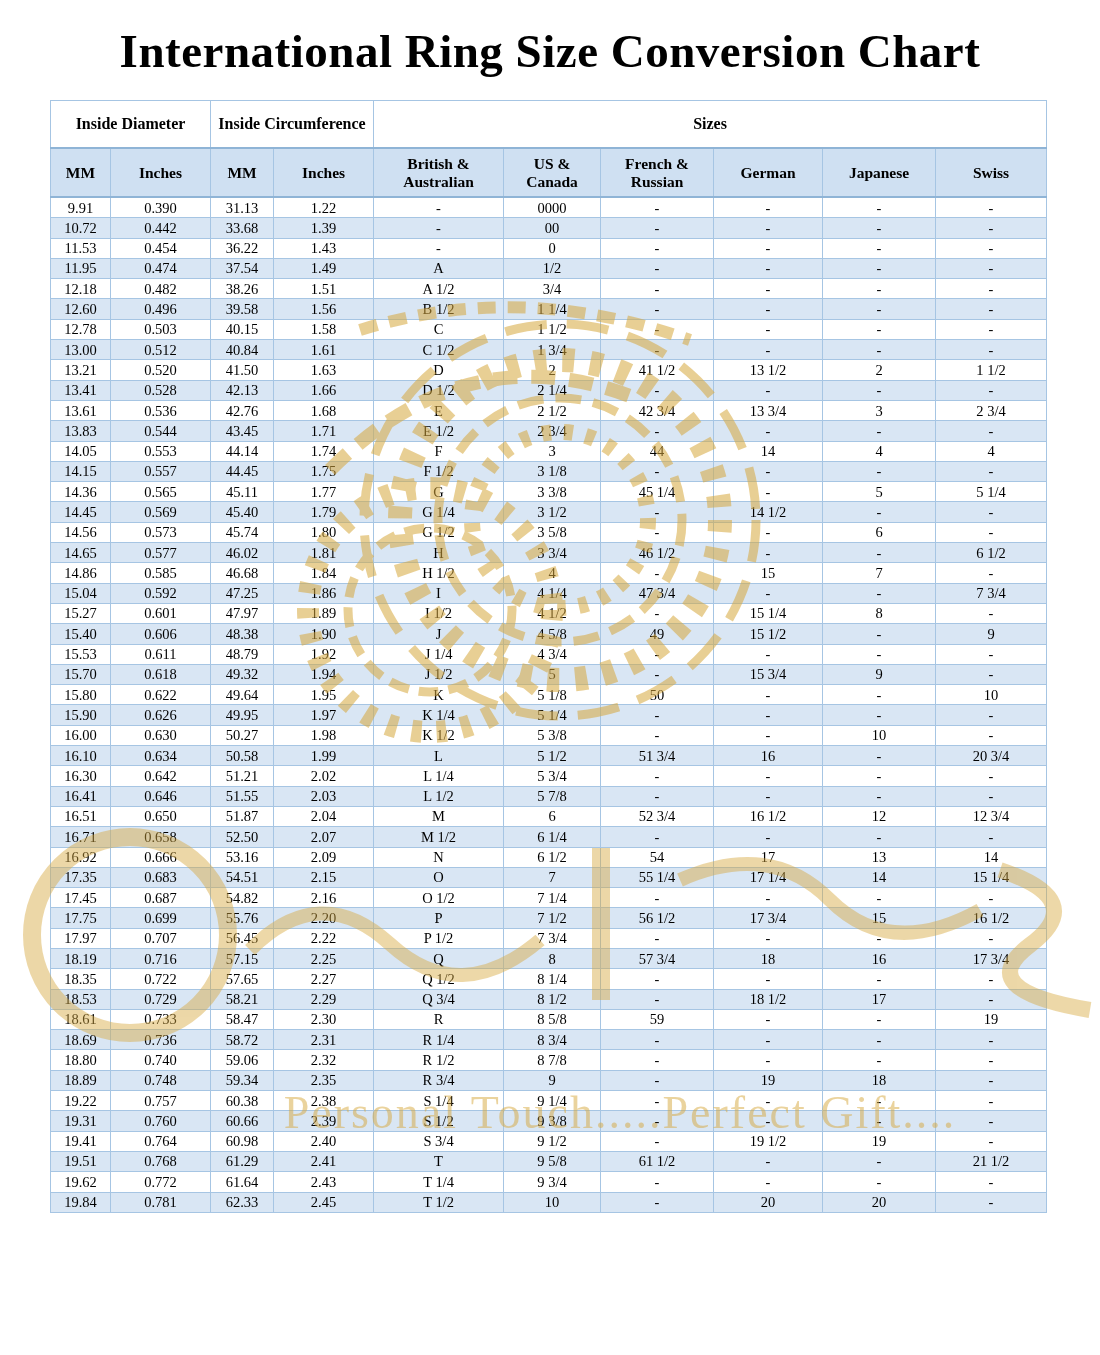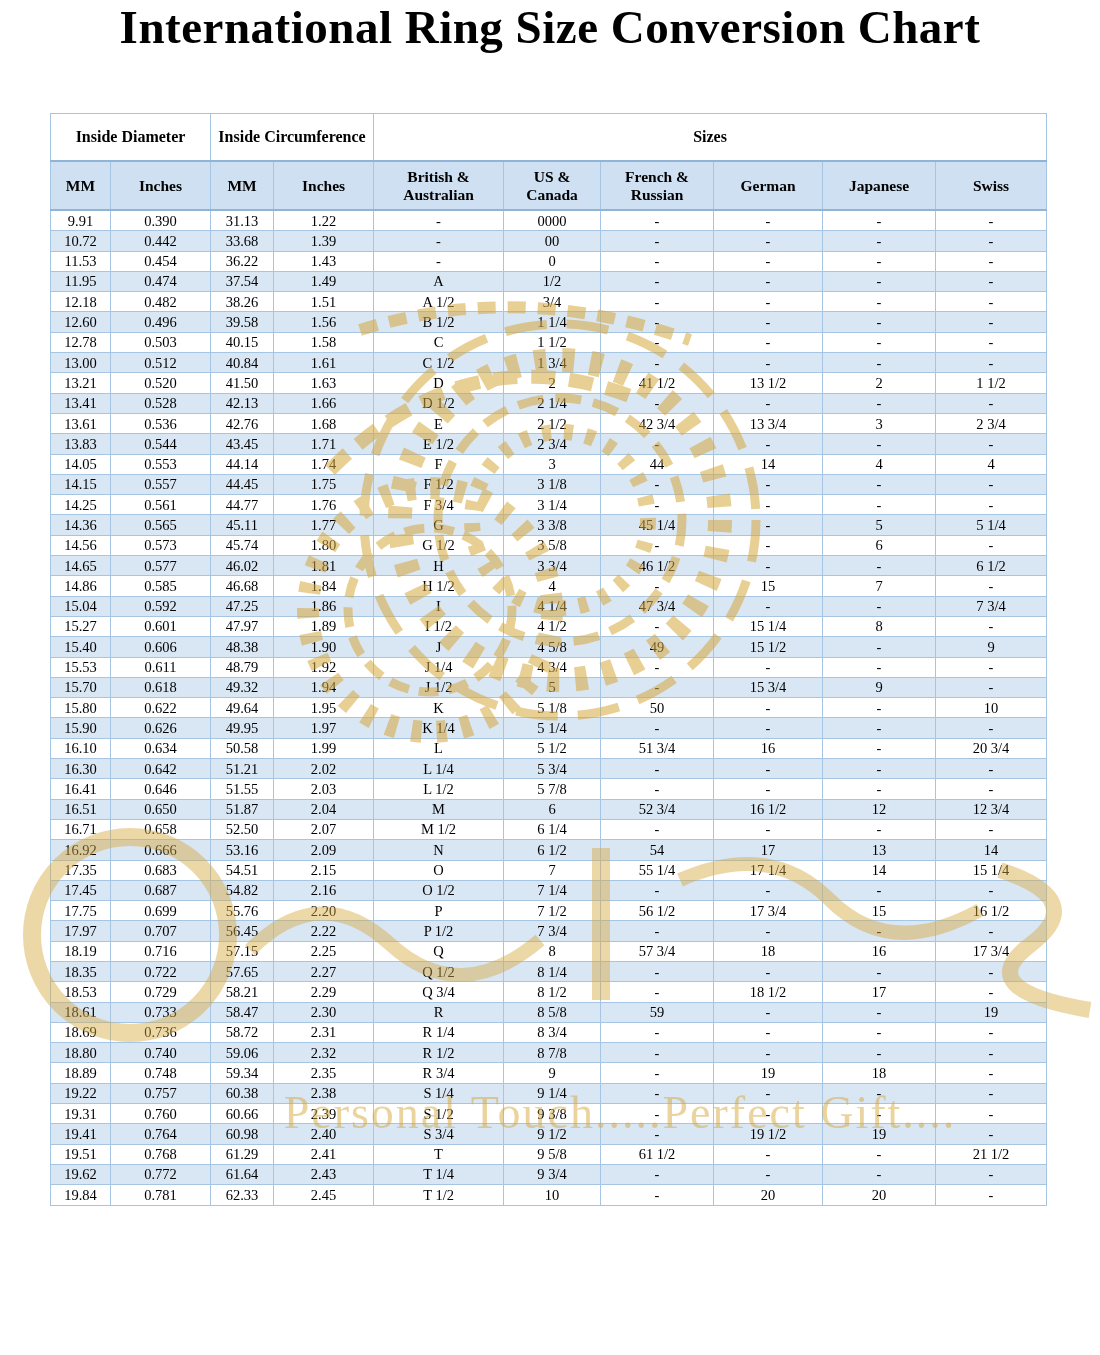--- a/index.html
+++ b/index.html
@@ -9,29 +9,28 @@
     --grid-border:#a6c5e3;
     --outer-border:#8fb4d6;
     --text:#111111;
   }
   html,body{margin:0;padding:0;background:#ffffff;}
   .page{
     position:relative;width:1100px;height:1355px;background:#ffffff;
     font-family:"Liberation Serif", serif;color:var(--text);overflow:hidden;
   }
   .page-title{
-    margin:0;text-align:center;
+    margin:0;padding-top:24px;text-align:center;
     font-size:47px;font-weight:700;letter-spacing:0.5px;color:#000;
   }
   .table-wrap{position:absolute;left:50px;top:100px;width:996px;z-index:1;}
   table.ring-table{
     width:996px;border-collapse:collapse;table-layout:fixed;
     text-align:center;font-size:14.5px;color:#000;
     border:1px solid var(--outer-border);
-    margin-top:13px;
   }
   .ring-table th,.ring-table td{
     border:1px solid var(--grid-border);
     padding:0;line-height:1.12;overflow:hidden;
   }
   .ring-table thead tr.group-row th{
     height:46px;background:#ffffff;font-size:16px;font-weight:700;
     border-bottom:2px solid var(--outer-border);
   }
   .ring-table thead tr.cols-row th{
@@ -252,42 +251,42 @@
             <td>44.45</td>
             <td>1.75</td>
             <td>F 1/2</td>
             <td>3 1/8</td>
             <td>-</td>
             <td>-</td>
             <td>-</td>
             <td>-</td>
           </tr>
           <tr>
-            <td>14.25</td>
-            <td>0.561</td>
-            <td>44.77</td>
-            <td>1.76</td>
-            <td>F 3/4</td>
-            <td>3 1/4</td>
-            <td>-</td>
-            <td>-</td>
-            <td>-</td>
-            <td>-</td>
-          </tr>
-          <tr>
             <td>14.36</td>
             <td>0.565</td>
             <td>45.11</td>
             <td>1.77</td>
             <td>G</td>
             <td>3 3/8</td>
             <td>45 1/4</td>
             <td>-</td>
             <td>5</td>
             <td>5 1/4</td>
+          </tr>
+          <tr>
+            <td>14.45</td>
+            <td>0.569</td>
+            <td>45.40</td>
+            <td>1.79</td>
+            <td>G 1/4</td>
+            <td>3 1/2</td>
+            <td>-</td>
+            <td>14 1/2</td>
+            <td>-</td>
+            <td>-</td>
           </tr>
           <tr>
             <td>14.56</td>
             <td>0.573</td>
             <td>45.74</td>
             <td>1.80</td>
             <td>G 1/2</td>
             <td>3 5/8</td>
             <td>-</td>
             <td>-</td>
@@ -393,20 +392,32 @@
           <tr>
             <td>15.90</td>
             <td>0.626</td>
             <td>49.95</td>
             <td>1.97</td>
             <td>K 1/4</td>
             <td>5 1/4</td>
             <td>-</td>
             <td>-</td>
             <td>-</td>
+            <td>-</td>
+          </tr>
+          <tr>
+            <td>16.00</td>
+            <td>0.630</td>
+            <td>50.27</td>
+            <td>1.98</td>
+            <td>K 1/2</td>
+            <td>5 3/8</td>
+            <td>-</td>
+            <td>-</td>
+            <td>10</td>
             <td>-</td>
           </tr>
           <tr>
             <td>16.10</td>
             <td>0.634</td>
             <td>50.58</td>
             <td>1.99</td>
             <td>L</td>
             <td>5 1/2</td>
             <td>51 3/4</td>

